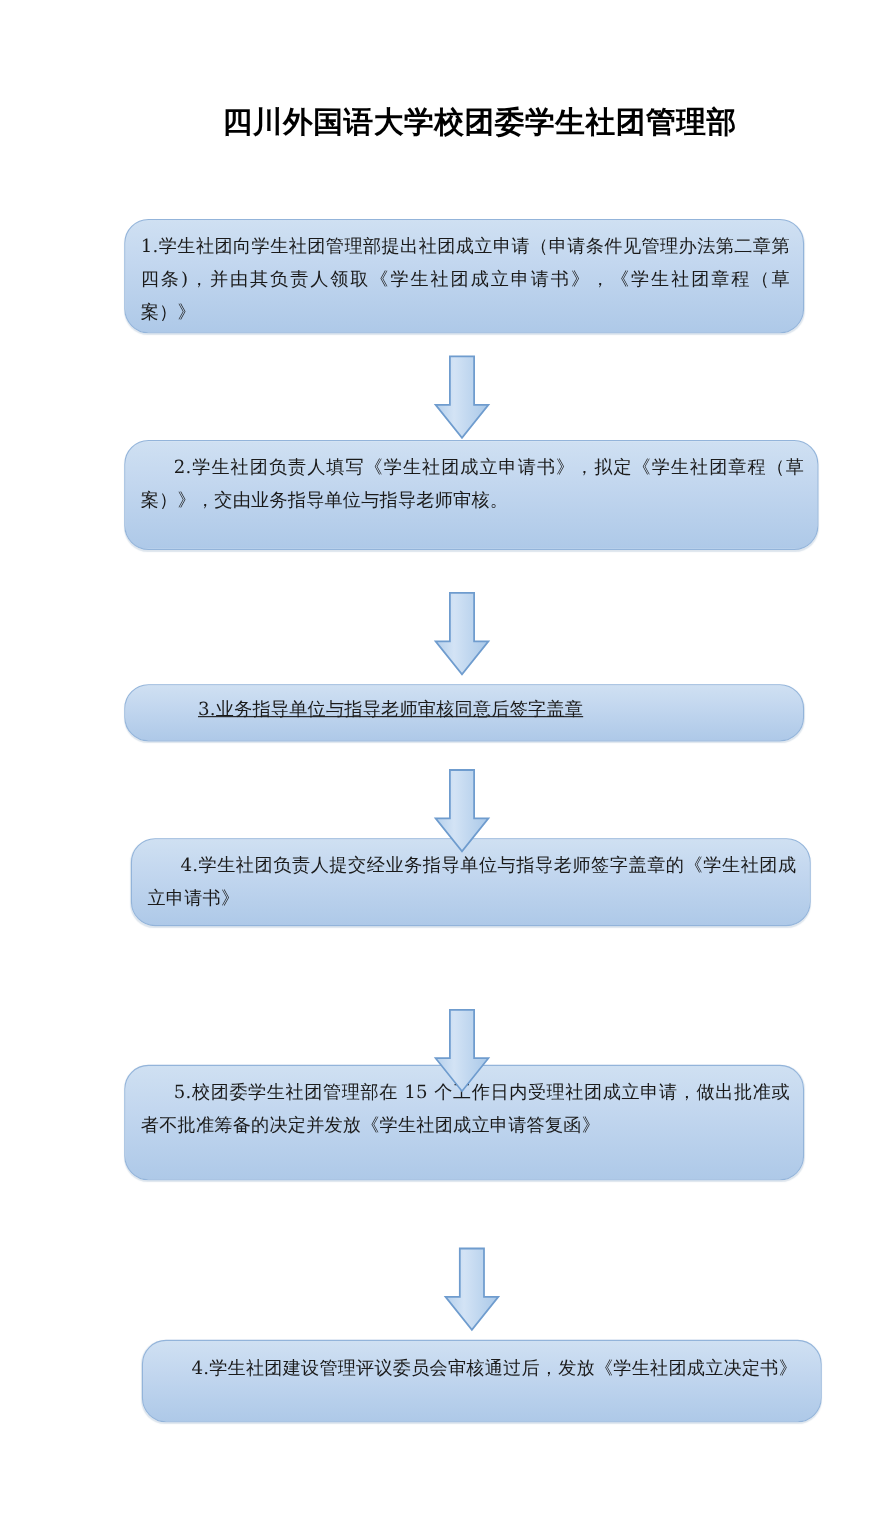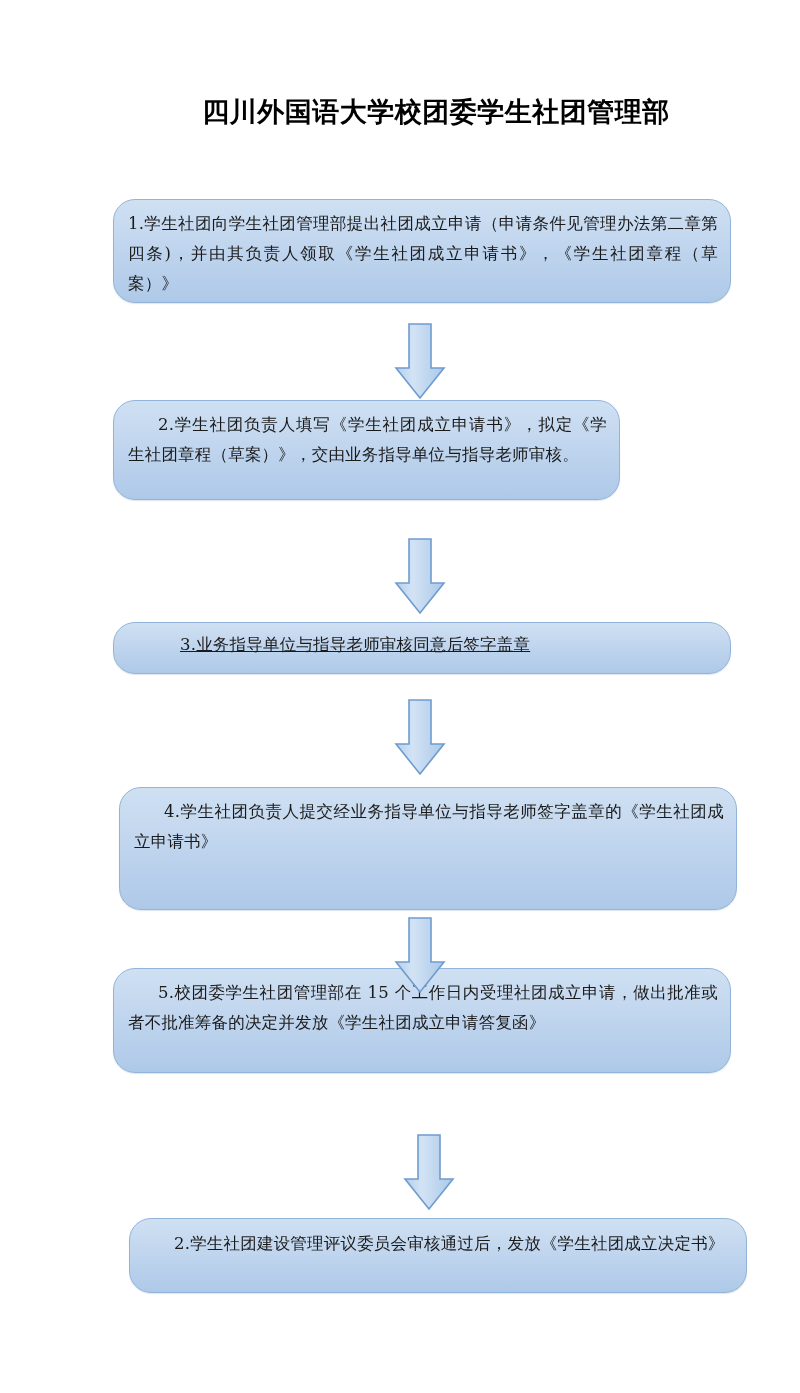--- a/index.html
+++ b/index.html
@@ -54,23 +54,23 @@
     line-height: 30px;
     color: #1a1a1a;
     text-align: justify;
     text-justify: inter-character;
     letter-spacing: 0.2px;
   }
   .flow-box.indent .box-text { text-indent: 30px; }
 
   
   #box-1 { left: 113px; top: 187px; width: 618px; height: 104px; margin-top: 12px; }
-  #box-2 { left: 113px; top: 400px; width: 507px; height: 100px; }
+  #box-2 { left: 113px; top: 400px; width: 631px; height: 100px; }
   #box-3 { left: 113px; top: 622px; width: 618px; height: 52px; }
-  #box-4 { left: 119px; top: 787px; width: 618px; height: 123px; padding-left: 22px; }
+  #box-4 { left: 119px; top: 762px; width: 618px; height: 80px; padding-left: 22px; }
   #box-5 { left: 113px; top: 968px; width: 618px; height: 105px; }
   #box-6 { left: 129px; top: 1218px; width: 618px; height: 75px; }
 
   #box-3 .box-text { top: 7px; text-indent: 52px; text-decoration: underline; }
   #box-6 .box-text { top: 10px; }
 
   
   .arrow {
     position: absolute;
     width: 52px;
@@ -105,21 +105,21 @@
 
 <div class="flow-box indent" id="box-4">
   <span class="box-text">4.学生社团负责人提交经业务指导单位与指导老师签字盖章的《学生社团成立申请书》</span>
 </div>
 
 <div class="flow-box indent" id="box-5">
   <span class="box-text">5.校团委学生社团管理部在 15 个工作日内受理社团成立申请，做出批准或者不批准筹备的决定并发放《学生社团成立申请答复函》</span>
 </div>
 
 <div class="flow-box indent" id="box-6">
-  <span class="box-text">2.学生社团建设管理评议委员会审核通过后，发放《学生社团成立决定书》</span>
+  <span class="box-text">4.学生社团建设管理评议委员会审核通过后，发放《学生社团成立决定书》</span>
 </div>
 
 <div class="arrow" id="arrow-1">
   <svg viewBox="0 0 52 78" xmlns="http://www.w3.org/2000/svg">
     <defs>
       <linearGradient id="ag1" x1="0" y1="0" x2="1" y2="0">
         <stop offset="0%" stop-color="#b4cfeb"></stop>
         <stop offset="35%" stop-color="#d3e3f5"></stop>
         <stop offset="100%" stop-color="#a9c8e8"></stop>
       </linearGradient>

